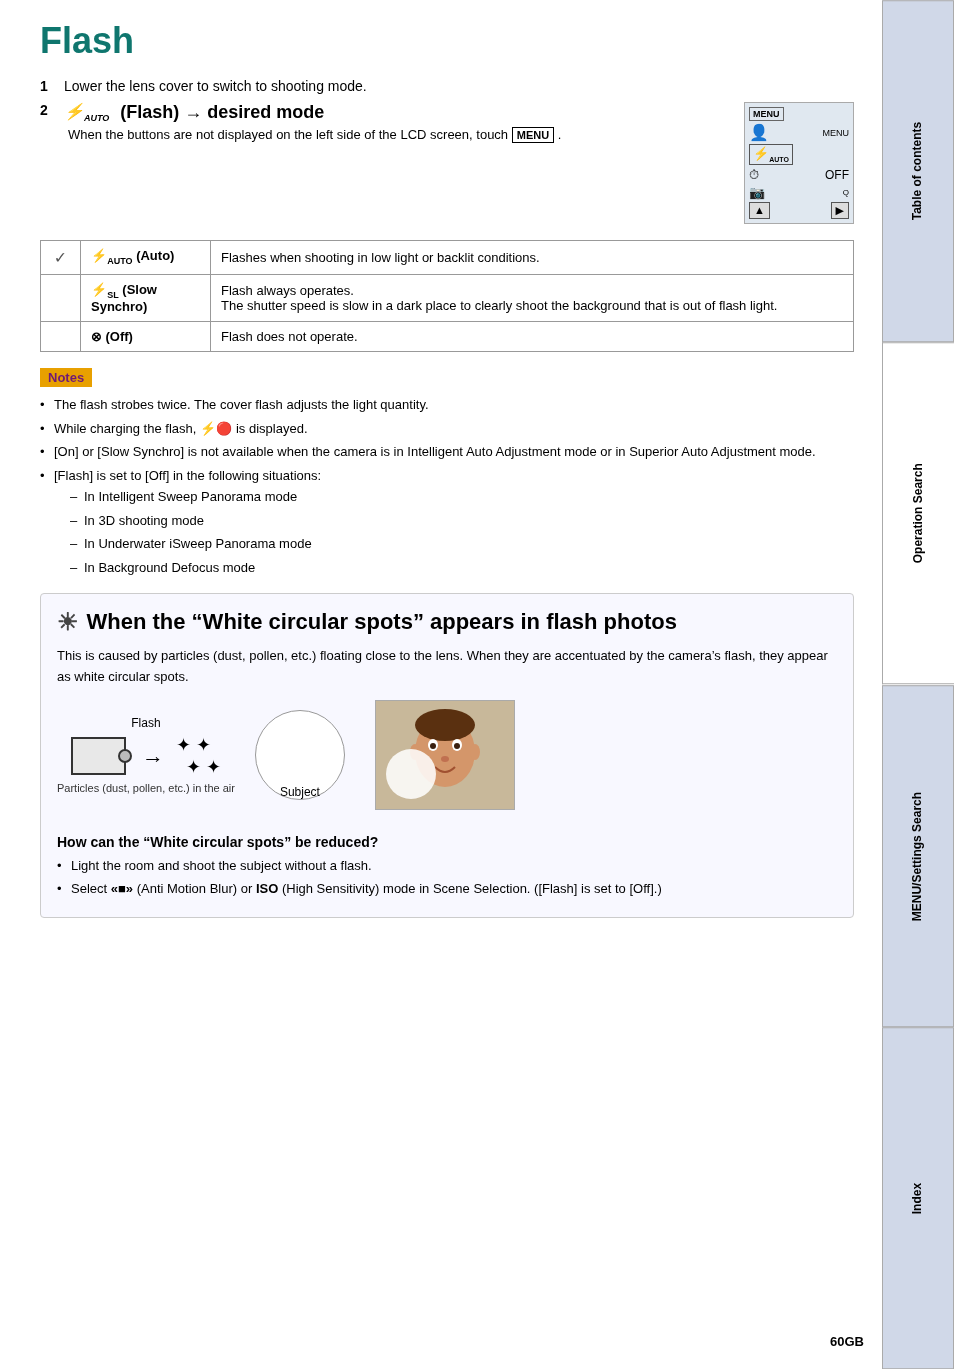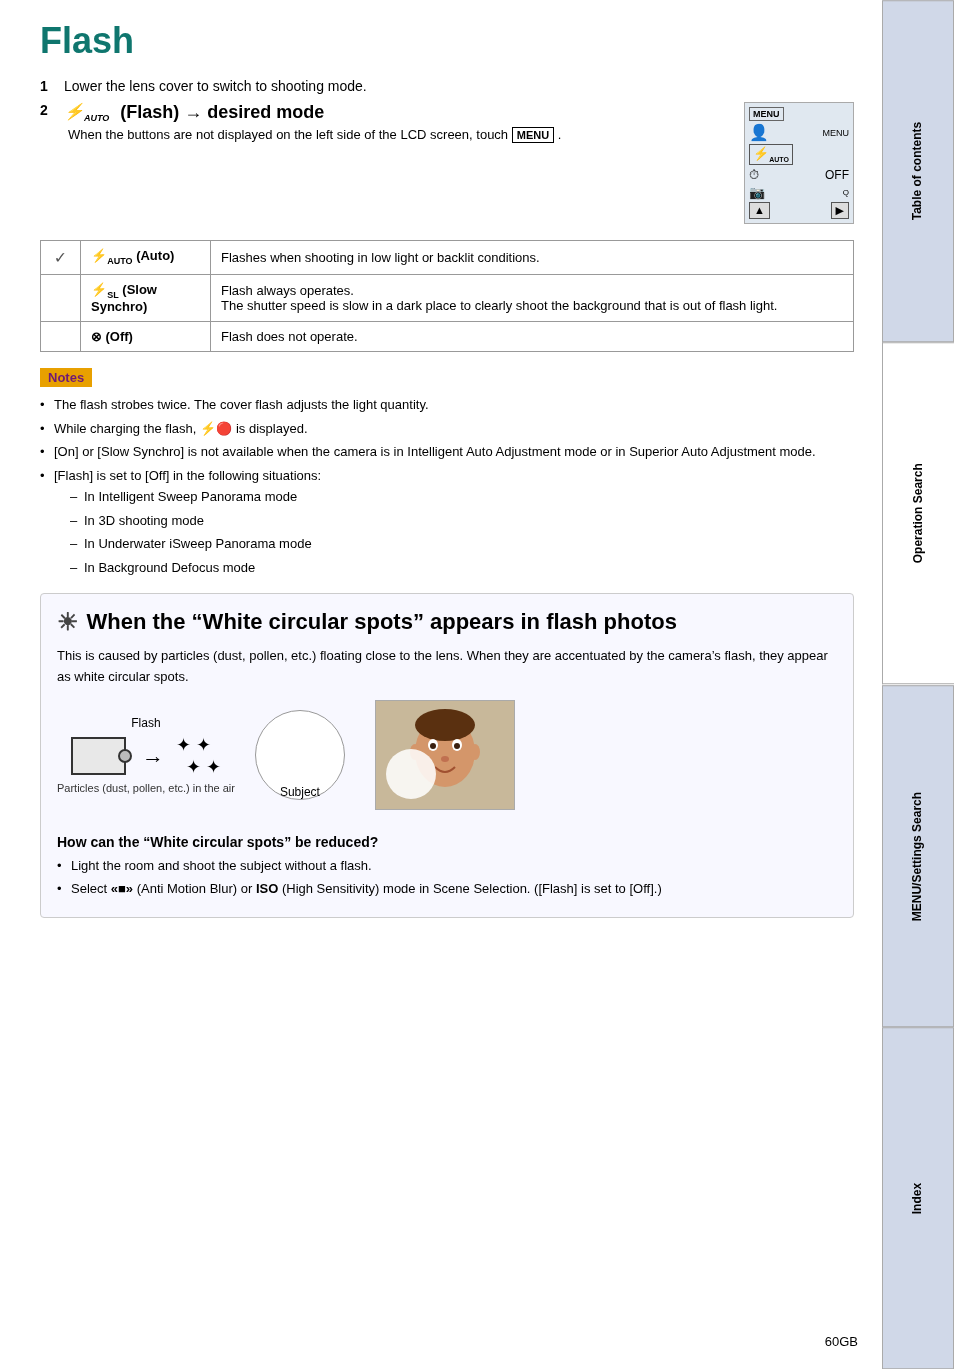--- a/index.html
+++ b/index.html
@@ -349,23 +349,23 @@
       display: flex;
       justify-content: space-between;
       align-items: center;
       margin-bottom: 2px;
     }
 
     
     .page-number {
       position: absolute;
       bottom: 20px;
-      right: 96px;
-      font-size: 13px;
-      font-weight: normal;
+      right: 90px;
+      font-size: 13px;
+      font-weight: bold;
     }
   </style>
 </head>
 <body>
 
 <div class="sidebar-tabs">
   <div class="sidebar-tab">
     <span>Table of contents</span>
   </div>
   <div class="sidebar-tab active">

